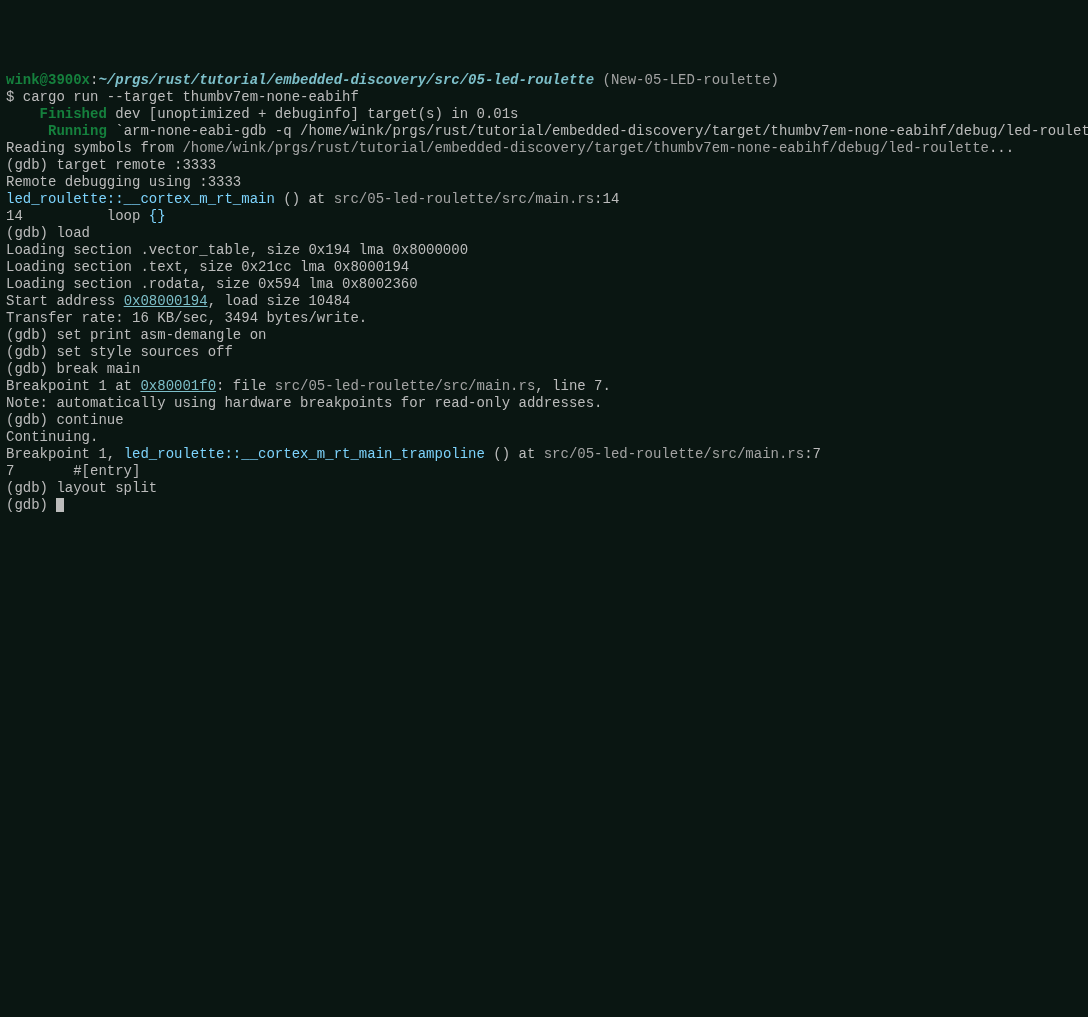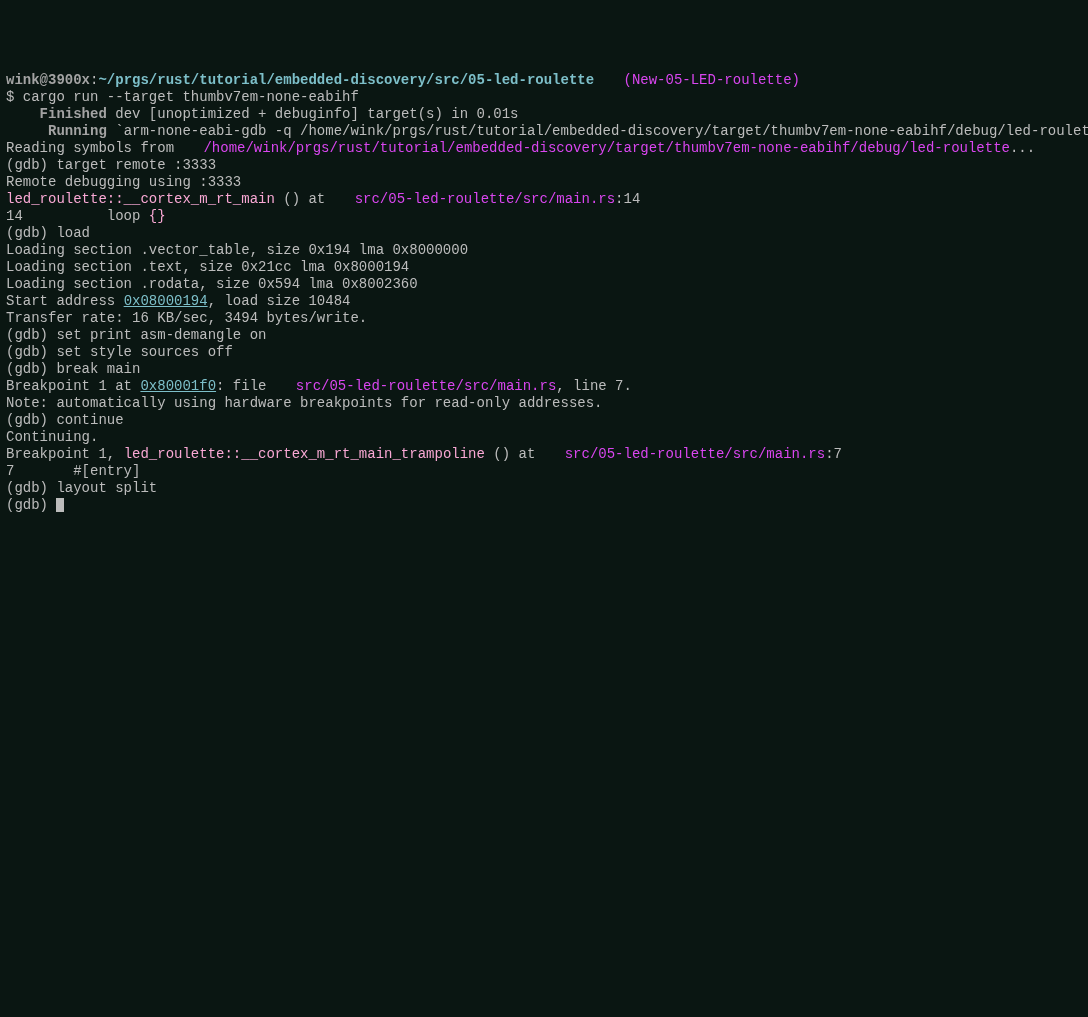--- a/index.html
+++ b/index.html
@@ -8,25 +8,25 @@
       color: #bcbcbc;
       font-family: 'Consolas', 'Monaco', 'Courier New', monospace;
       font-size: 14px;
       line-height: 17px;
       padding: 4px 6px;
       width: 1088px;
       height: 1017px;
       overflow: hidden;
       white-space: pre;
     }
-    .green { color: #d946ef; margin-left: 21px; }
-    .green-bold { color: #a3a3a3; font-weight: bold; }
-    .blue-bold { color: #7dbfc9; font-weight: bold; }
+    .green { color: #a3a3a3; }
+    .green-bold { color: #15803d; font-weight: bold; }
+    .blue-bold { color: #7dbfc9; font-weight: bold; font-style: italic; }
     .blue { color: #7dbfc9; text-decoration: underline; }
-    .yellow { color: #f9a8d4; }
+    .yellow { color: #7dd3fc; }
     .white { color: #bcbcbc; }
     .cursor {
       display: inline-block;
       width: 8px;
       height: 14px;
       background: #bcbcbc;
       vertical-align: text-bottom;
       margin-bottom: 1px;
     }
     .line { display: block; }

